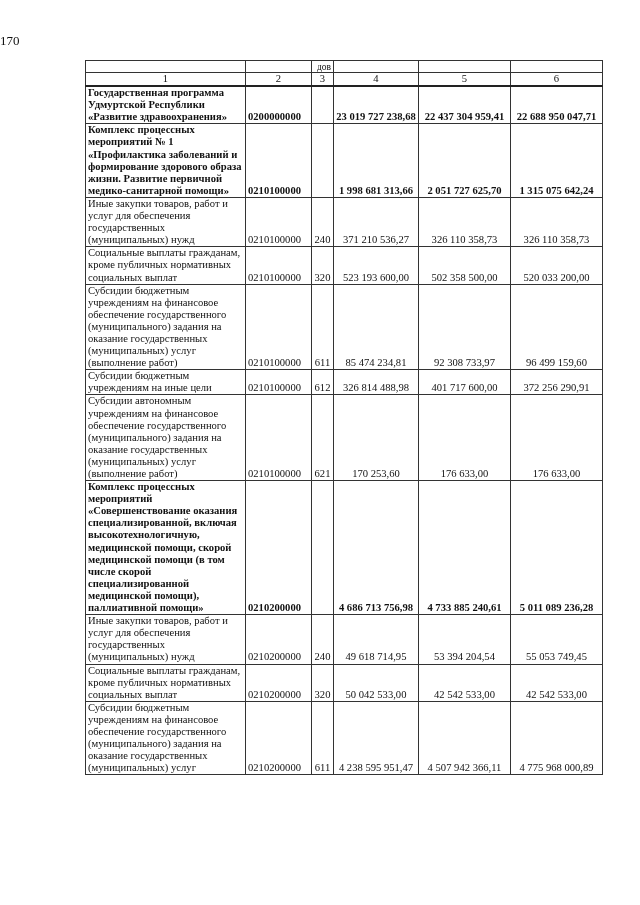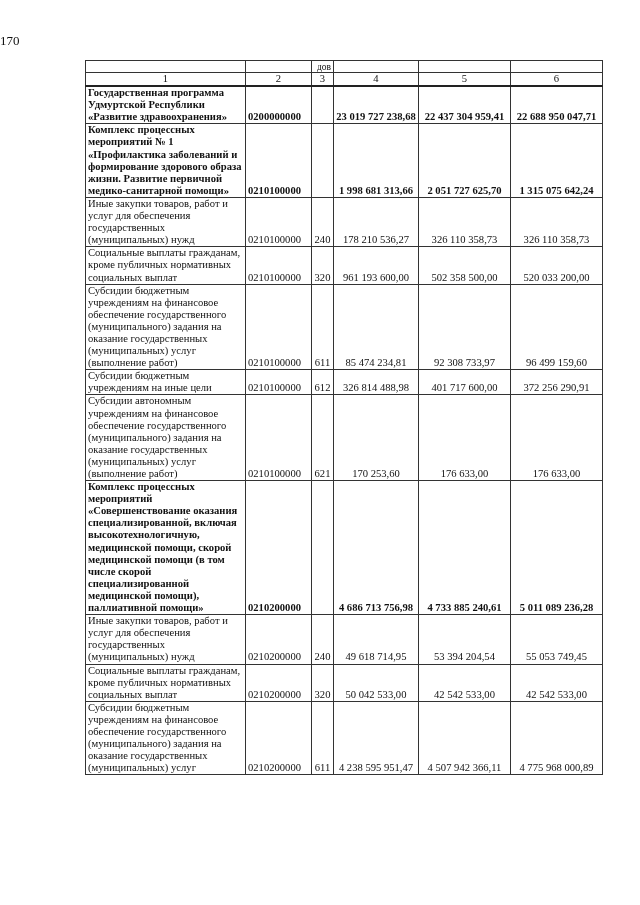--- a/index.html
+++ b/index.html
@@ -84,29 +84,29 @@
         <td class="code">0210100000</td>
         <td class="vr"></td>
         <td class="num">1 998 681 313,66</td>
         <td class="num">2 051 727 625,70</td>
         <td class="num">1 315 075 642,24</td>
       </tr>
       <tr>
         <td class="name">Иные закупки товаров, работ и услуг для обеспечения государственных (муниципальных) нужд</td>
         <td class="code">0210100000</td>
         <td class="vr">240</td>
-        <td class="num">178 210 536,27</td>
+        <td class="num">371 210 536,27</td>
         <td class="num">326 110 358,73</td>
         <td class="num">326 110 358,73</td>
       </tr>
       <tr>
         <td class="name">Социальные выплаты гражданам, кроме публичных нормативных социальных выплат</td>
         <td class="code">0210100000</td>
         <td class="vr">320</td>
-        <td class="num">961 193 600,00</td>
+        <td class="num">523 193 600,00</td>
         <td class="num">502 358 500,00</td>
         <td class="num">520 033 200,00</td>
       </tr>
       <tr>
         <td class="name">Субсидии бюджетным учреждениям на финансовое обеспечение государственного (муниципального) задания на оказание государственных (муниципальных) услуг (выполнение работ)</td>
         <td class="code">0210100000</td>
         <td class="vr">611</td>
         <td class="num">85 474 234,81</td>
         <td class="num">92 308 733,97</td>
         <td class="num">96 499 159,60</td>

